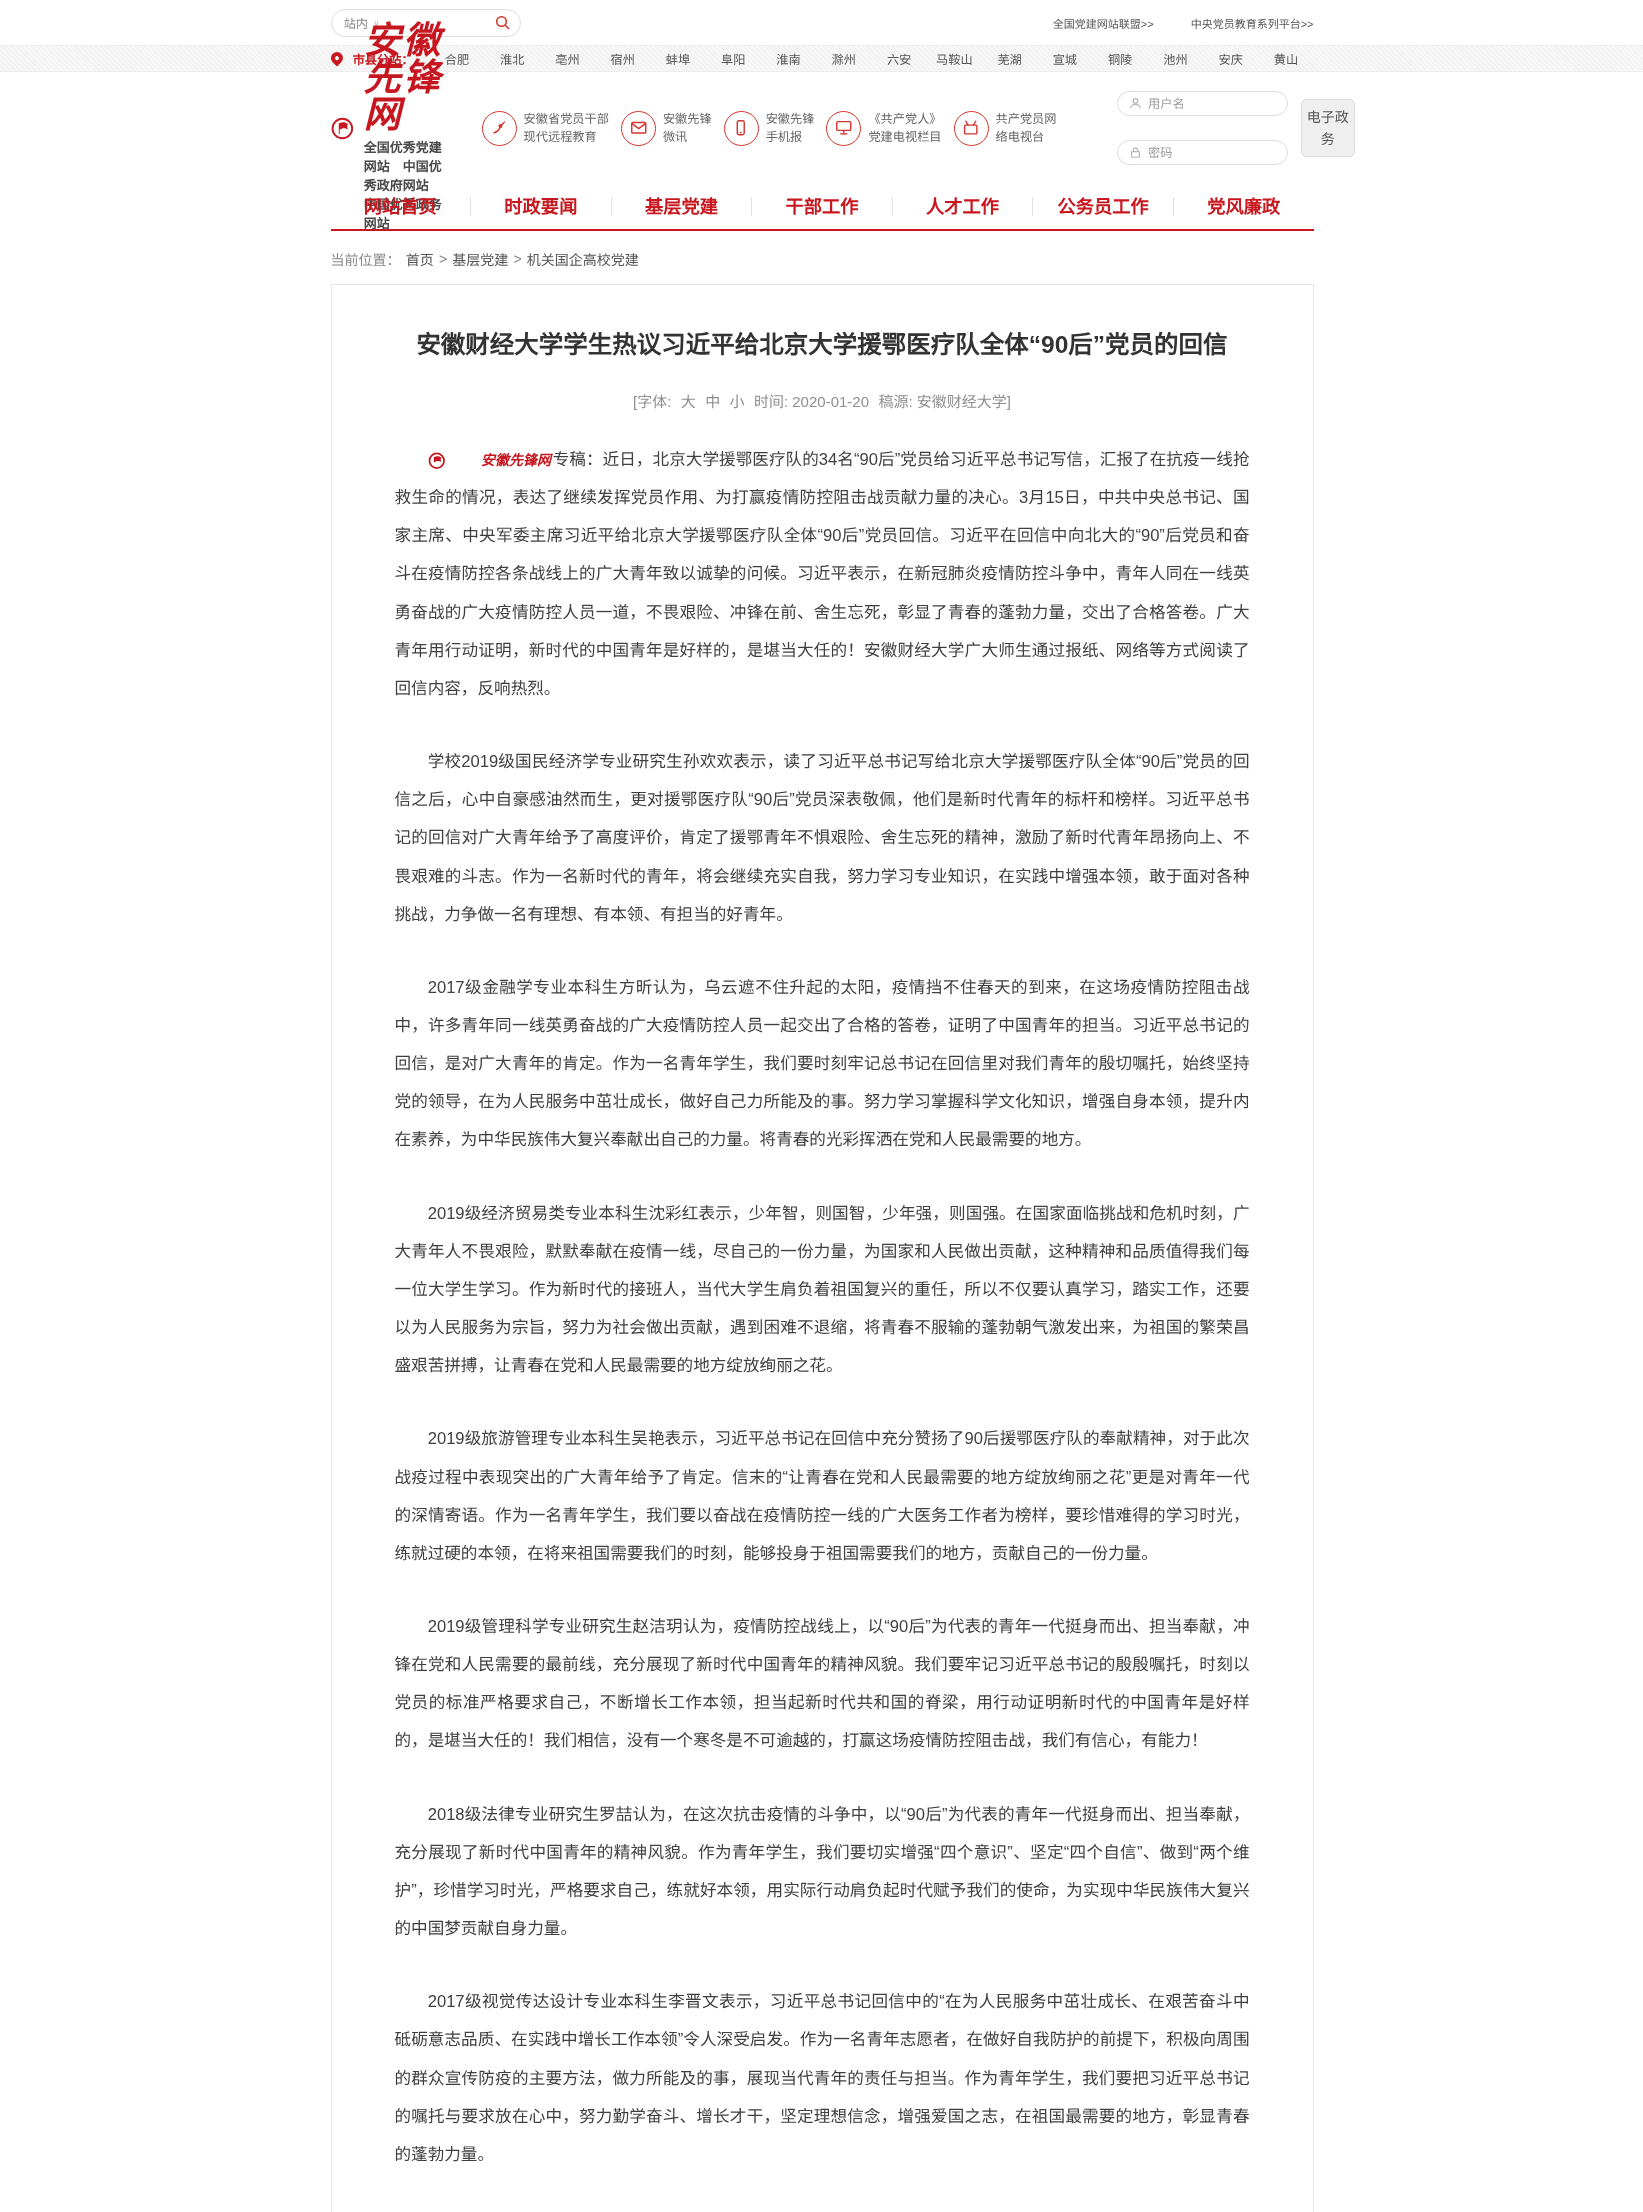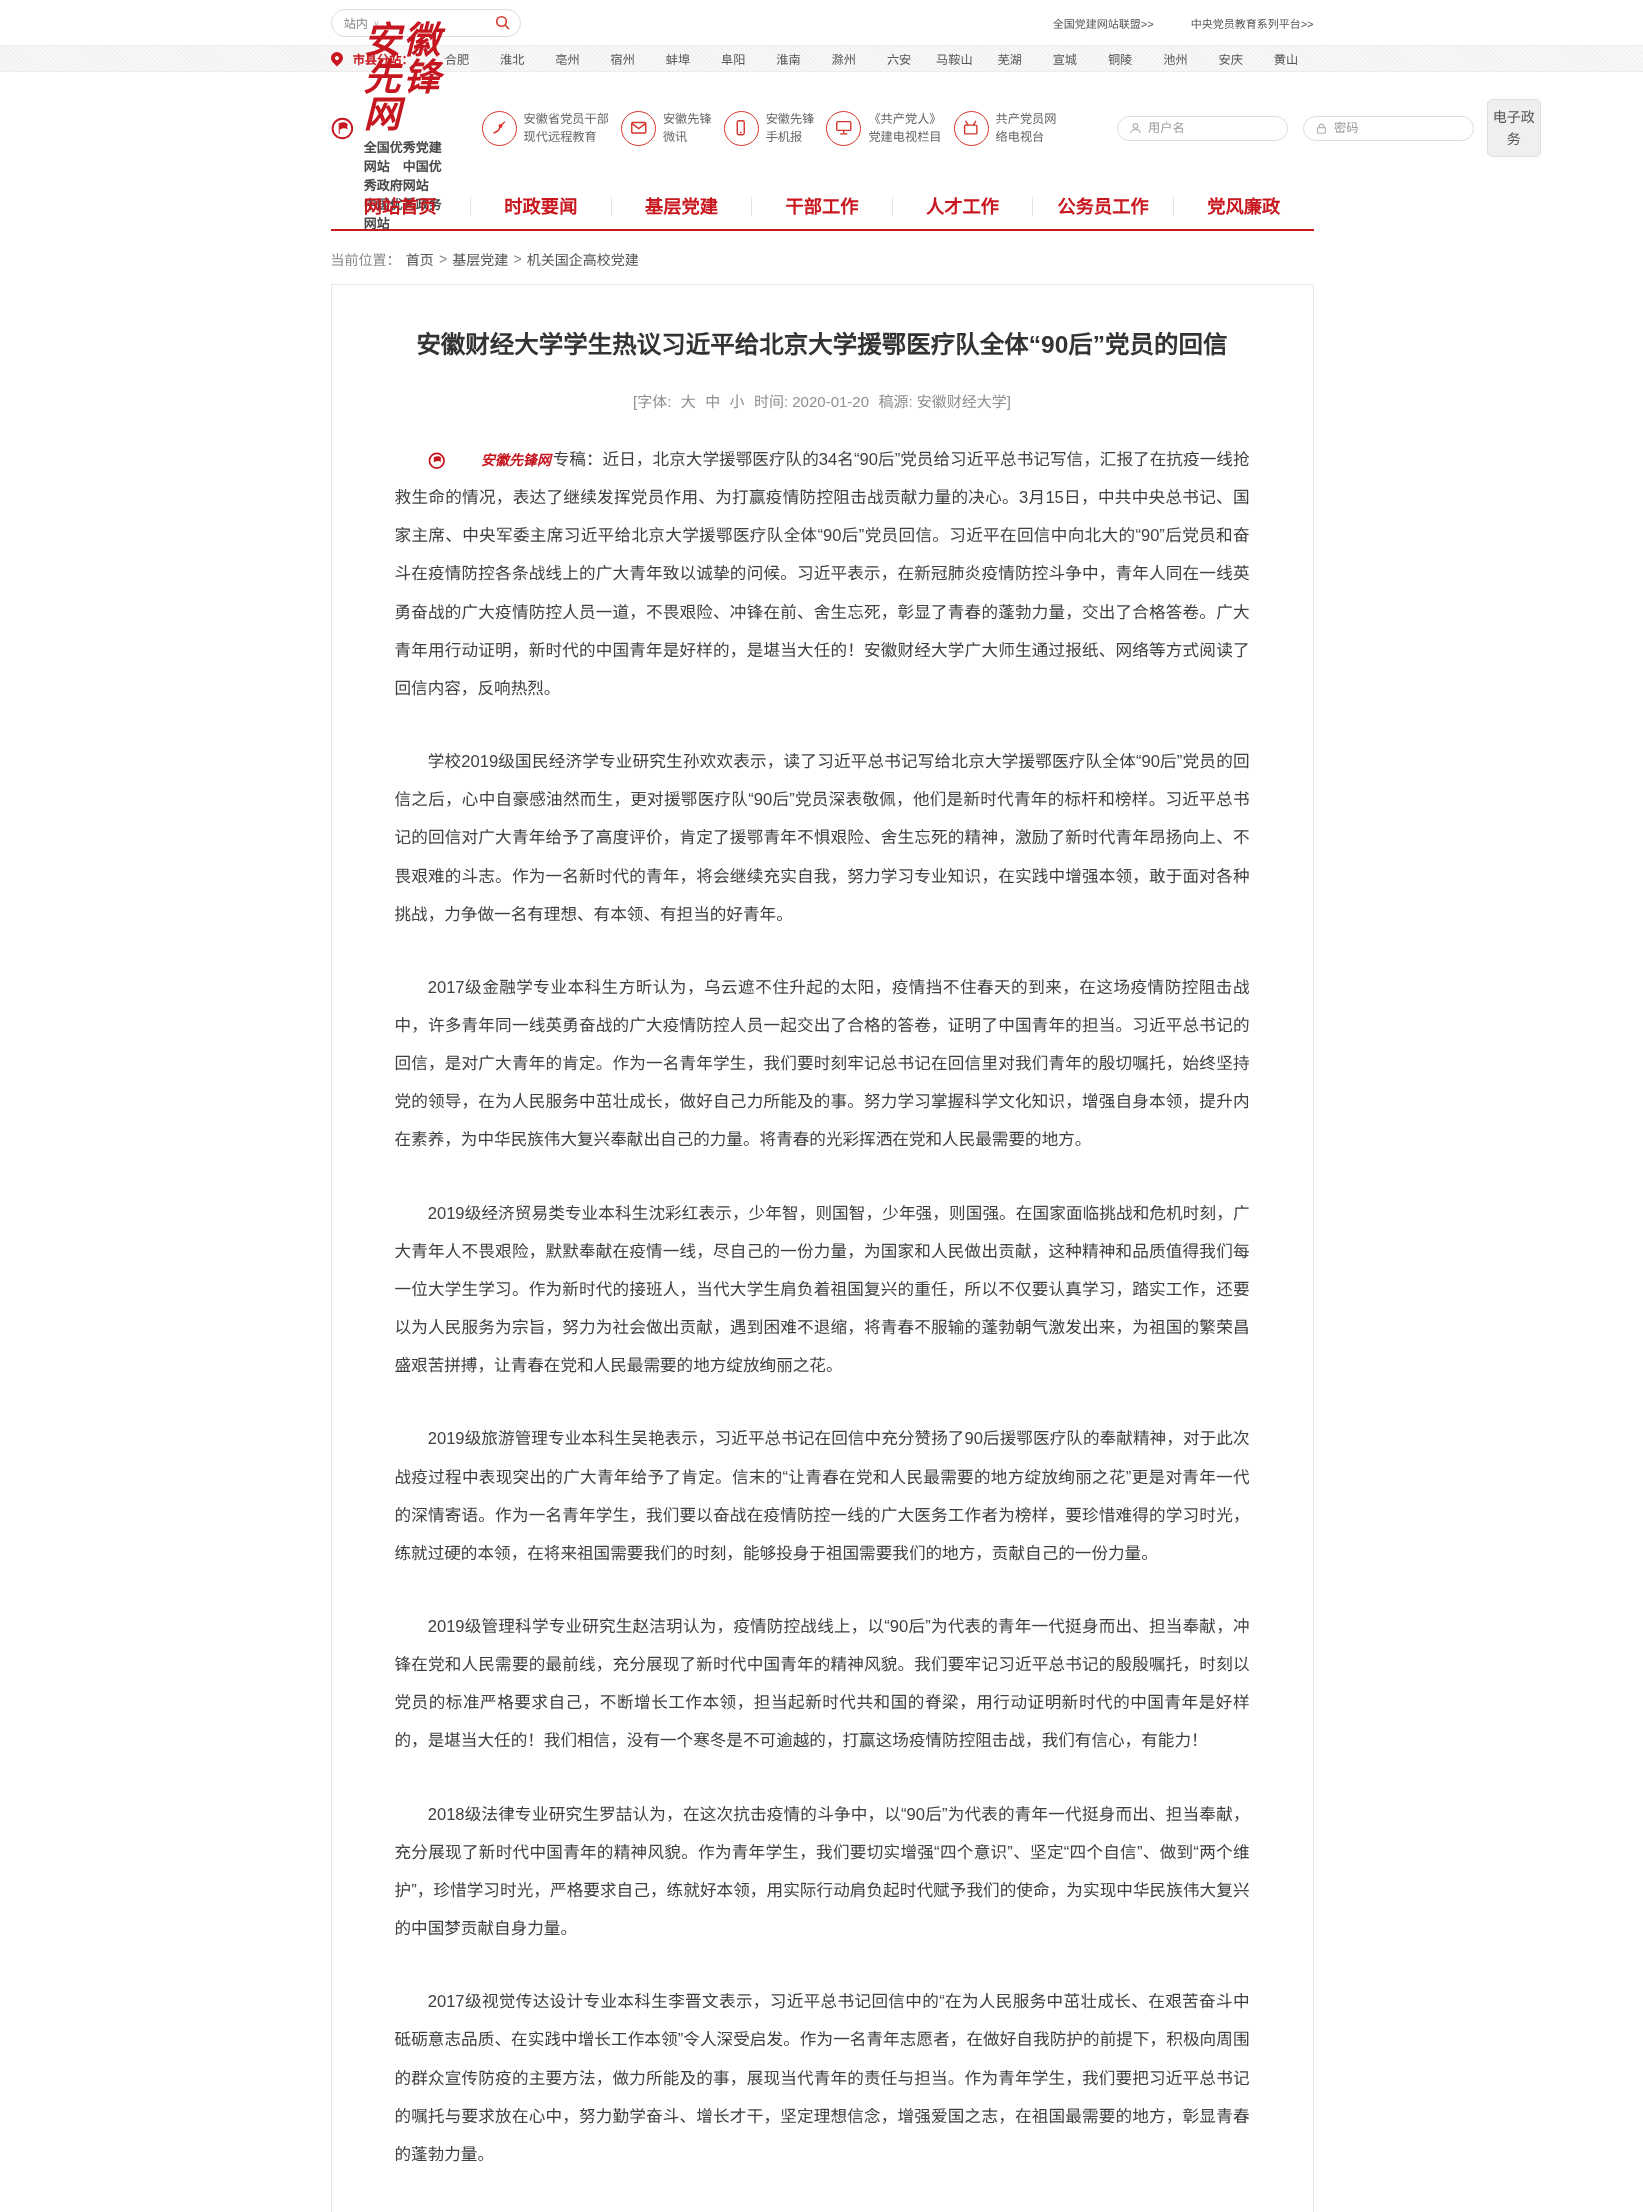--- a/index.html
+++ b/index.html
@@ -44,21 +44,21 @@
   .honor-lines { margin-top:6.1px; font-size:13px; font-weight:bold; color:#4a4a4a; line-height:1.45; }
   .vdiv { width:0.9px; height:54px; background:#e0e0e0; margin:0 19px; }
   .quick-links { display:flex; align-items:center; gap:12px; }
   .quick-link { display:flex; align-items:center; gap:7px; }
   .ql-icon {
     width:35px; height:35px; border:1.3px solid #d4342a; border-radius:50%;
     display:flex; align-items:center; justify-content:center; flex:none;
   }
   .ql-text { font-size:12.2px; color:#666; line-height:1.5; white-space:nowrap; }
   .login { display:flex; align-items:center; gap:12.2px; margin-left:23px; }
-  .login-fields { display:flex; gap:15px; }
+  .login-fields { display:flex; flex-direction:column; gap:24px; }
   .login-pill {
     display:flex; align-items:center; gap:6.1px;
     width:171px; height:25px; border:0.9px solid #ddd; border-radius:13px; padding:0 10.5px; background:#fff;
   }
   .login-pill input { border:none; outline:none; width:122px; font-size:12.2px; color:#555; background:transparent; }
   .login-pill input::placeholder { color:#9a9a9a; }
   .egov-btn {
     width:54px; height:58px; background:#efefef; border:0.9px solid #ddd; border-radius:5.2px;
     font-size:14px; color:#555; line-height:1.6; cursor:pointer; font-family:inherit;
   }

